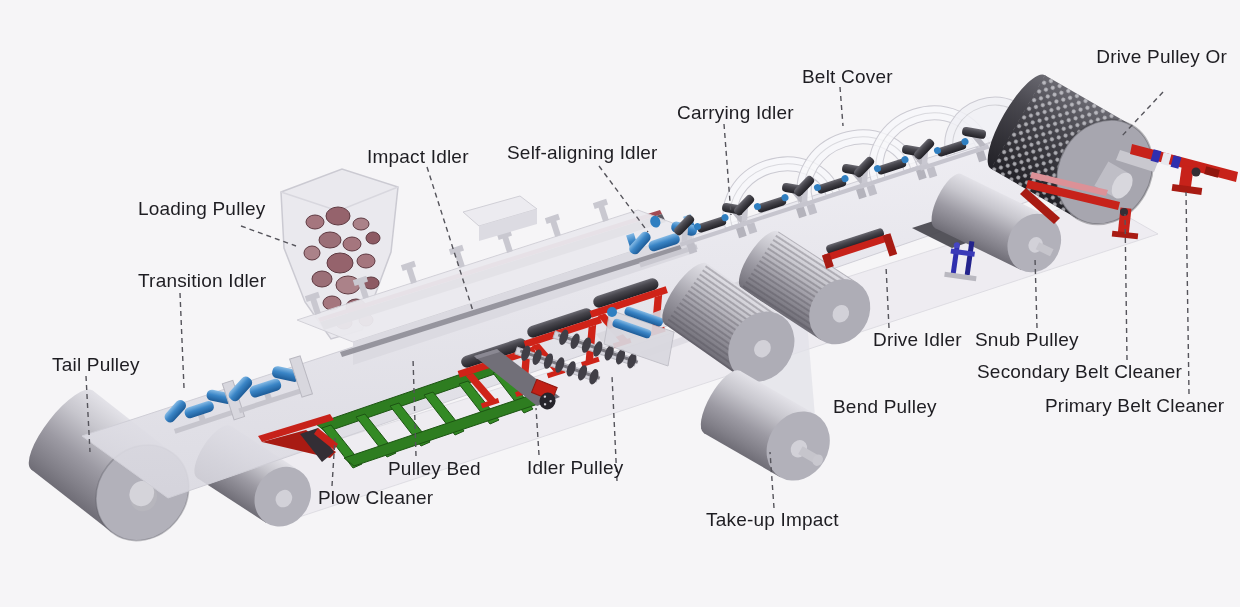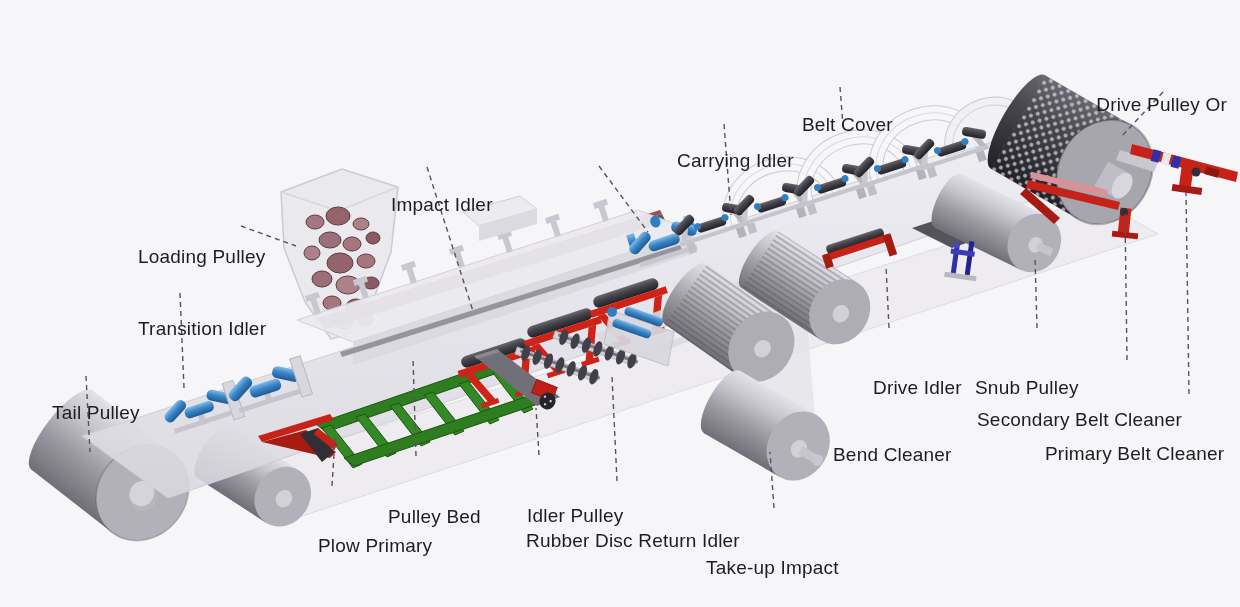--- a/index.html
+++ b/index.html
@@ -4,21 +4,21 @@
 <style>
   html,body{margin:0;padding:0;background:#e9e8ec;}
   .stage{
     position:relative;width:1240px;height:607px;overflow:hidden;
     background:#f6f5f7;
     font-family:"Liberation Sans","DejaVu Sans",sans-serif;
   }
   .stage svg{position:absolute;left:0;top:0;}
   .lbl{
     position:absolute;font-size:19px;font-weight:500;color:#1e1d22;
-    white-space:nowrap;line-height:22px;letter-spacing:.2px;z-index:5;margin-top:48px;
+    white-space:nowrap;line-height:22px;letter-spacing:.2px;z-index:5;
   }
   .lbl.right{text-align:right;}
 </style>
 </head>
 <body>
 
 <div class="stage">
 
 <svg width="1240" height="607" viewBox="0 0 1240 607">
   <defs>
@@ -455,30 +455,30 @@
     <path d="M617,481 L612,376"></path>
     <path d="M539,455 L536,408"></path>
     <path d="M416,456 L413,358"></path>
     <path d="M332,486 L335,438"></path>
   </g>
 </svg>
 
 <div class="lbl" style="left:52px;top:354px">Tail Pulley</div>
 <div class="lbl" style="left:138px;top:270px">Transition Idler</div>
 <div class="lbl" style="left:138px;top:198px">Loading Pulley</div>
-<div class="lbl" style="left:391px;top:146px">Impact Idler</div>
+<div class="lbl" style="left:367px;top:146px">Impact Idler</div>
+<div class="lbl" style="left:507px;top:142px">Self-aligning Idler</div>
 <div class="lbl" style="left:677px;top:102px">Carrying Idler</div>
 <div class="lbl" style="left:802px;top:66px">Belt Cover</div>
 <div class="lbl right" style="right:13px;top:46px">
   <div>Drive Pulley Or</div>
 </div>
 <div class="lbl" style="left:873px;top:329px">Drive Idler</div>
 <div class="lbl" style="left:975px;top:329px">Snub Pulley</div>
 <div class="lbl" style="left:1045px;top:395px">Primary Belt Cleaner</div>
 <div class="lbl" style="left:977px;top:361px">Secondary Belt Cleaner</div>
-<div class="lbl" style="left:833px;top:396px">Bend Cleaner</div>
+<div class="lbl" style="left:833px;top:396px">Bend Pulley</div>
 <div class="lbl" style="left:706px;top:509px">Take-up Impact</div>
-<div class="lbl" style="left:526px;top:482px">Rubber Disc Return Idler</div>
 <div class="lbl" style="left:527px;top:457px">Idler Pulley</div>
 <div class="lbl" style="left:388px;top:458px">Pulley Bed</div>
-<div class="lbl" style="left:318px;top:487px">Plow Primary</div>
+<div class="lbl" style="left:318px;top:487px">Plow Cleaner</div>
 
 </div>
 
 </body></html>

